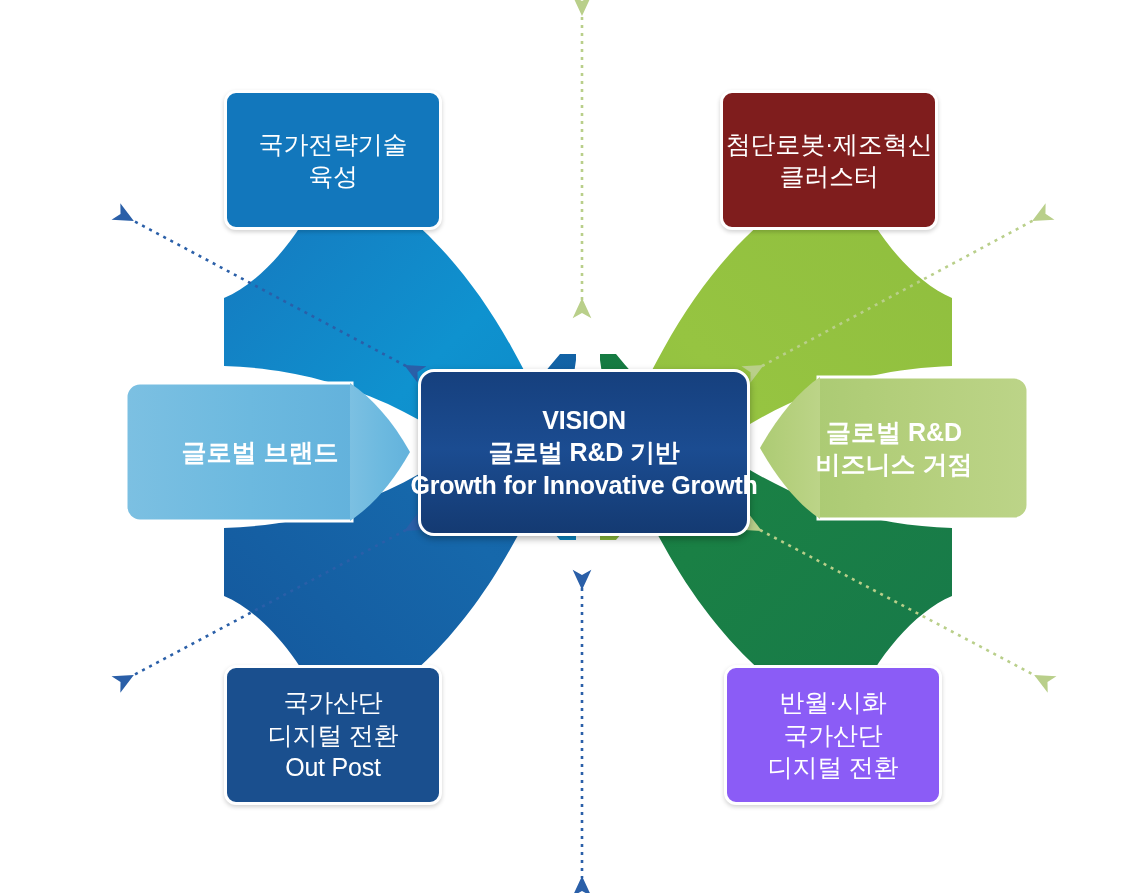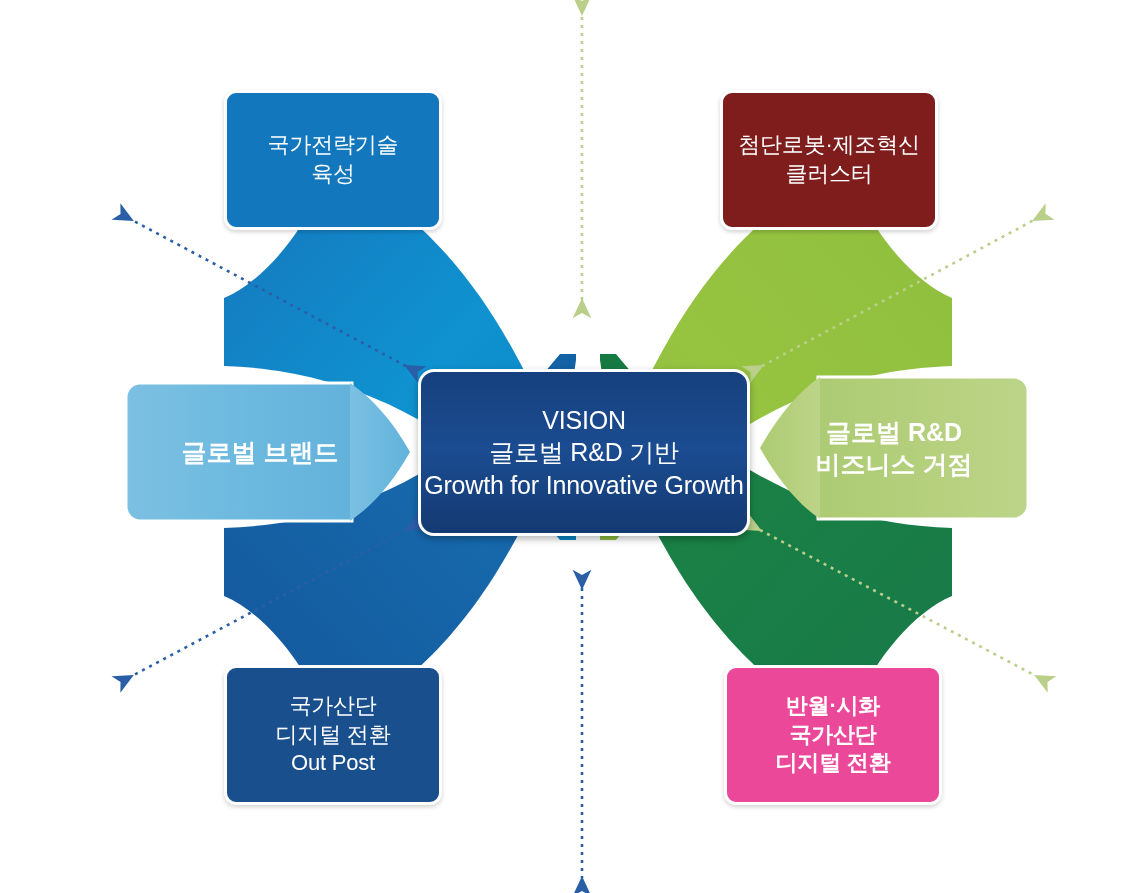--- a/index.html
+++ b/index.html
@@ -35,28 +35,28 @@
     line-height:1.30;
     letter-spacing:-0.2px;
     white-space:pre-line;
     z-index:6;
   }
 
   
   .corner{
     width:218px;
     height:140px;
-    font-size:22px;
+    font-size:25px;
     font-weight:400;
     box-shadow:0 2px 4px rgba(0,0,0,.18);
   }
   #card-tl{ left:224px; top:90px;  background:#1277bc; }
   #card-tr{ left:720px; top:90px;  background:#7f1d1d; }
   #card-bl{ left:224px; top:665px; background:#1a4f8e; }
-  #card-br{ left:724px; top:665px; background:#ec4899;font-weight:bold; }
+  #card-br{ left:724px; top:665px; background:#8b5cf6; }
 
   
   .side-label{
     position:absolute;
     display:flex;
     align-items:center;
     justify-content:center;
     text-align:center;
     color:#ffffff;
     font-size:25px;
@@ -70,21 +70,21 @@
 
   
   #card-center{
     left:418px; top:369px;
     width:332px; height:167px;
     border:3px solid #ffffff;
     border-radius:16px;
     background:linear-gradient(180deg,#16407e 0%,#1b4c91 48%,#143a72 100%);
     box-shadow:0 3px 7px rgba(0,0,0,.30);
     font-size:25px;
-    font-weight:400;
+    font-weight:700;
     flex-direction:column;
     z-index:8;
     padding:4px 6px;
   }
   #card-center .cline{display:block;white-space:nowrap;}
 </style>
 </head>
 <body>
 
 <div id="stage">

